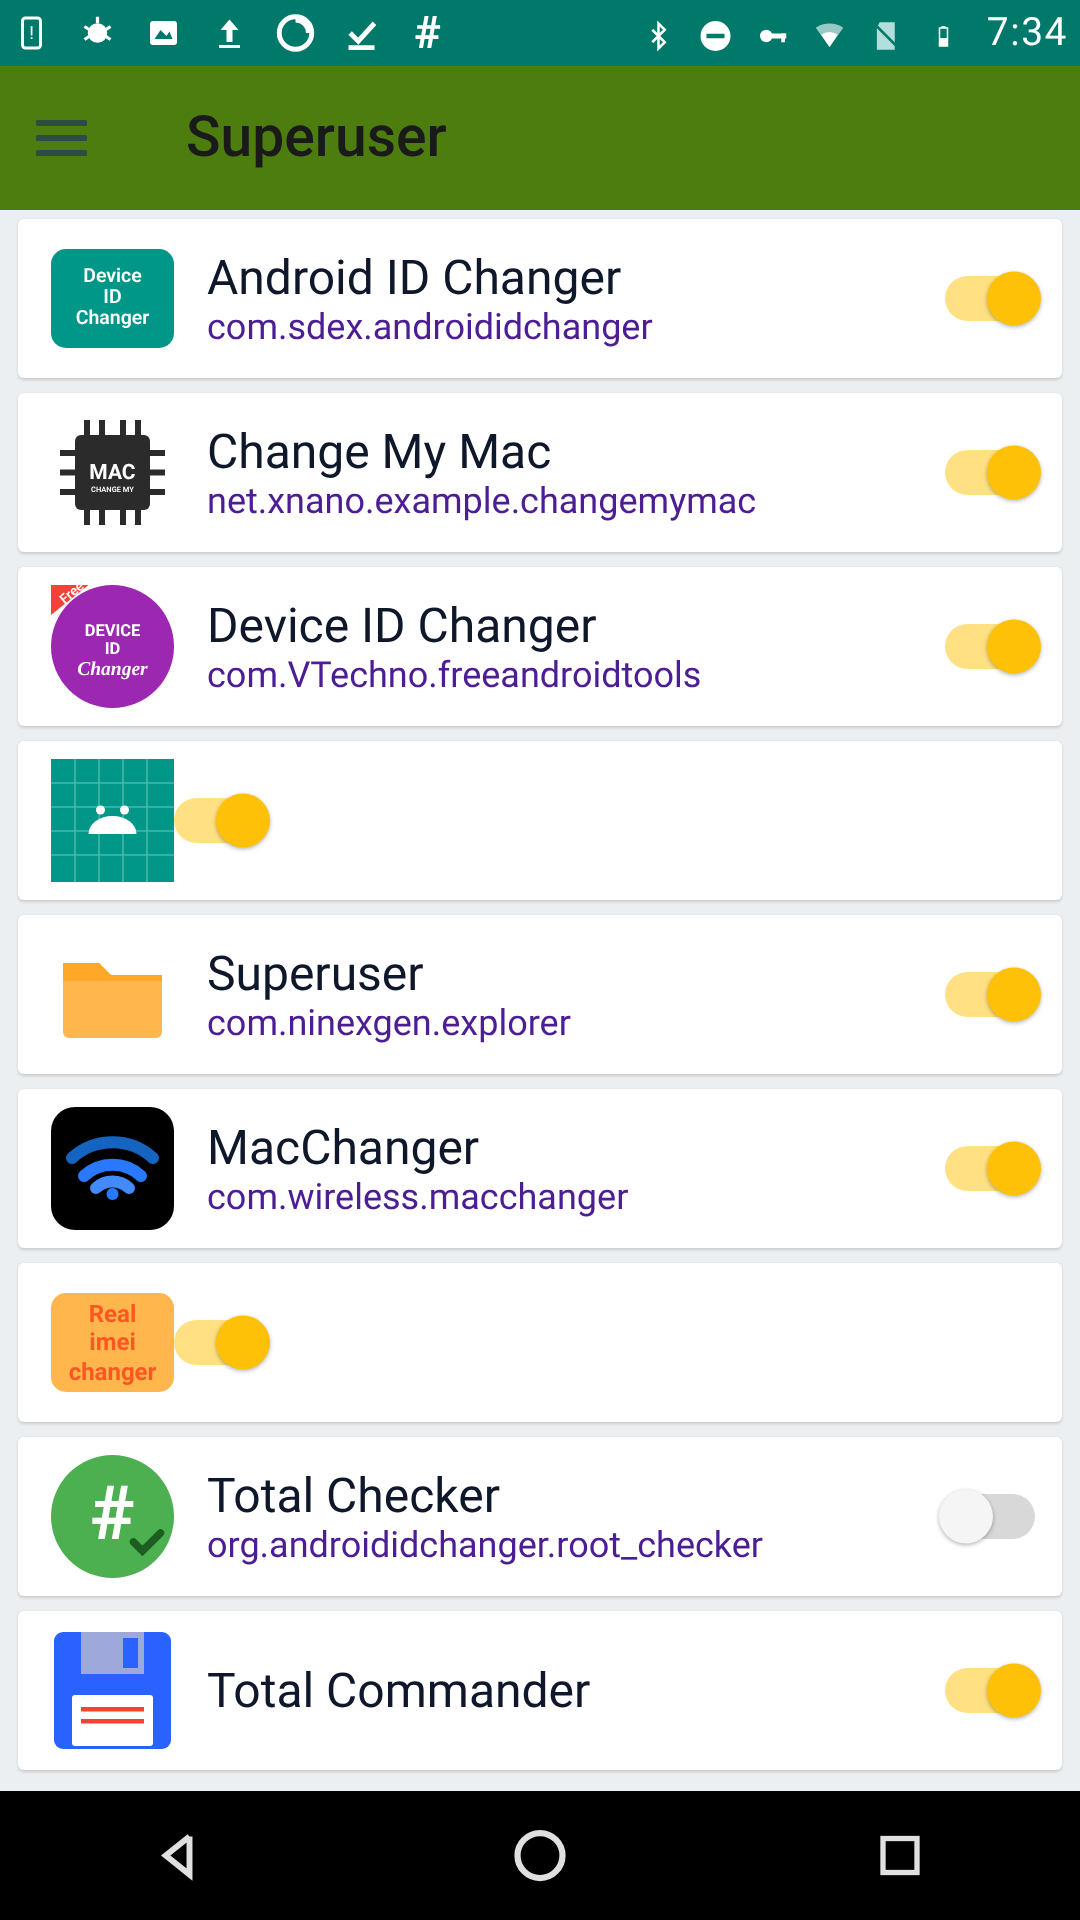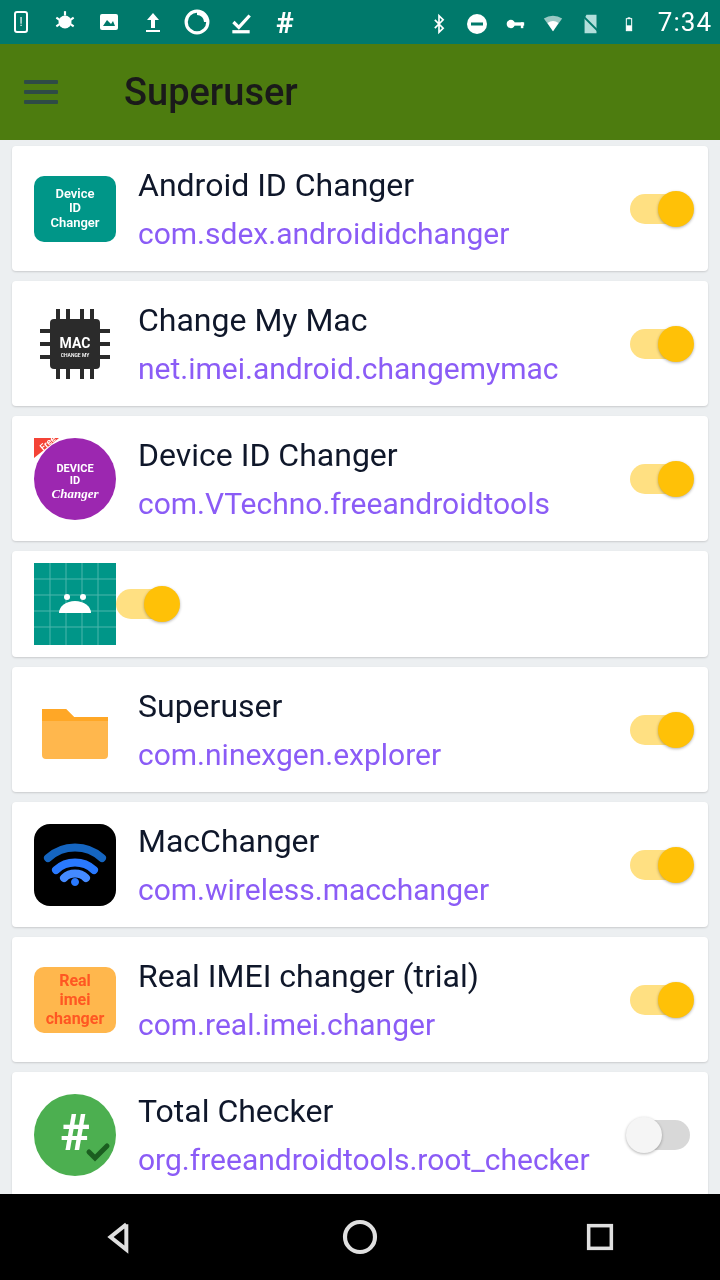--- a/index.html
+++ b/index.html
@@ -52,21 +52,21 @@
 }
 .app-icon {
   width: 82px; height: 66px; border-radius: 10px;
   flex-shrink: 0;
   display: flex; align-items: center; justify-content: center;
   font-size: 14px; font-weight: 600; color: #fff; text-align: center;
   line-height: 1.1;
 }
 .app-text { flex: 1; margin-left: 22px; min-width: 0; }
 .app-name { font-size: 32px; color: #0f172a; font-weight: 400; }
-.app-pkg { font-size: 30px; color: #8b5cf6; margin-top: 12px; white-space: nowrap; overflow: hidden; text-overflow: ellipsis; }
+.app-pkg { font-size: 24px; color: #4c1d95; margin-top: 0; white-space: nowrap; overflow: hidden; text-overflow: ellipsis; }
 
 
 .switch {
   width: 60px; height: 30px; border-radius: 15px;
   background: #ffe082;
   position: relative; flex-shrink: 0;
 }
 .switch .knob {
   position: absolute; width: 36px; height: 36px; border-radius: 50%;
   background: #ffc107;
@@ -226,21 +226,21 @@
             <line x1="6" y1="41" x2="16" y2="41"></line>
             <line x1="6" y1="54" x2="16" y2="54"></line>
             <line x1="66" y1="28" x2="76" y2="28"></line>
             <line x1="66" y1="41" x2="76" y2="41"></line>
             <line x1="66" y1="54" x2="76" y2="54"></line>
           </g>
         </svg>
       </div>
       <div class="app-text">
         <div class="app-name">Change My Mac</div>
-        <div class="app-pkg">net.imei.android.changemymac</div>
+        <div class="app-pkg">net.xnano.example.changemymac</div>
       </div>
       <div class="switch">
         <div class="knob"></div>
       </div>
     </div>
     <div class="card">
       <div class="app-icon ic-purple" style="background: transparent;">
         <svg viewBox="0 0 82 82" width="82" height="82">
           <circle cx="41" cy="41" r="41" fill="#9c27b0"></circle>
           <path d="M0 20 L25 0 L0 0 Z" fill="#f44336"></path>
@@ -309,39 +309,35 @@
       <div class="app-text">
         <div class="app-name">MacChanger</div>
         <div class="app-pkg">com.wireless.macchanger</div>
       </div>
       <div class="switch">
         <div class="knob"></div>
       </div>
     </div>
     <div class="card">
       <div class="app-icon ic-orange" style="background: rgb(255, 183, 77); color: rgb(255, 87, 34); font-size: 16px; font-weight: 700; padding: 8px; line-height: 1.2;">Real<br>imei<br>changer</div>
-      <div class="app-text">
-        <div class="app-name">Real IMEI changer (trial)</div>
-        <div class="app-pkg">com.real.imei.changer</div>
-      </div>
       <div class="switch">
         <div class="knob"></div>
       </div>
     </div>
     <div class="card">
       <div class="app-icon ic-green" style="background: transparent;">
         <svg viewBox="0 0 82 82" width="82" height="82">
           <circle cx="41" cy="41" r="41" fill="#4caf50"></circle>
           <text x="41" y="56" font-size="50" font-weight="700" fill="#fff" text-anchor="middle">#</text>
           <path d="M55 58 l6 6 l12 -12" fill="none" stroke="#1b5e20" stroke-width="5" stroke-linecap="round"></path>
         </svg>
       </div>
       <div class="app-text">
         <div class="app-name">Total Checker</div>
-        <div class="app-pkg">org.freeandroidtools.root_checker</div>
+        <div class="app-pkg">org.androididchanger.root_checker</div>
       </div>
       <div class="switch off">
         <div class="knob"></div>
       </div>
     </div>
     <div class="card">
       <div class="app-icon ic-floppy" style="background: transparent;">
         <svg viewBox="0 0 82 82" width="82" height="82">
           <rect x="2" y="2" width="78" height="78" rx="6" fill="#2962ff"></rect>
           <rect x="20" y="2" width="42" height="28" fill="#9fa8da"></rect>

